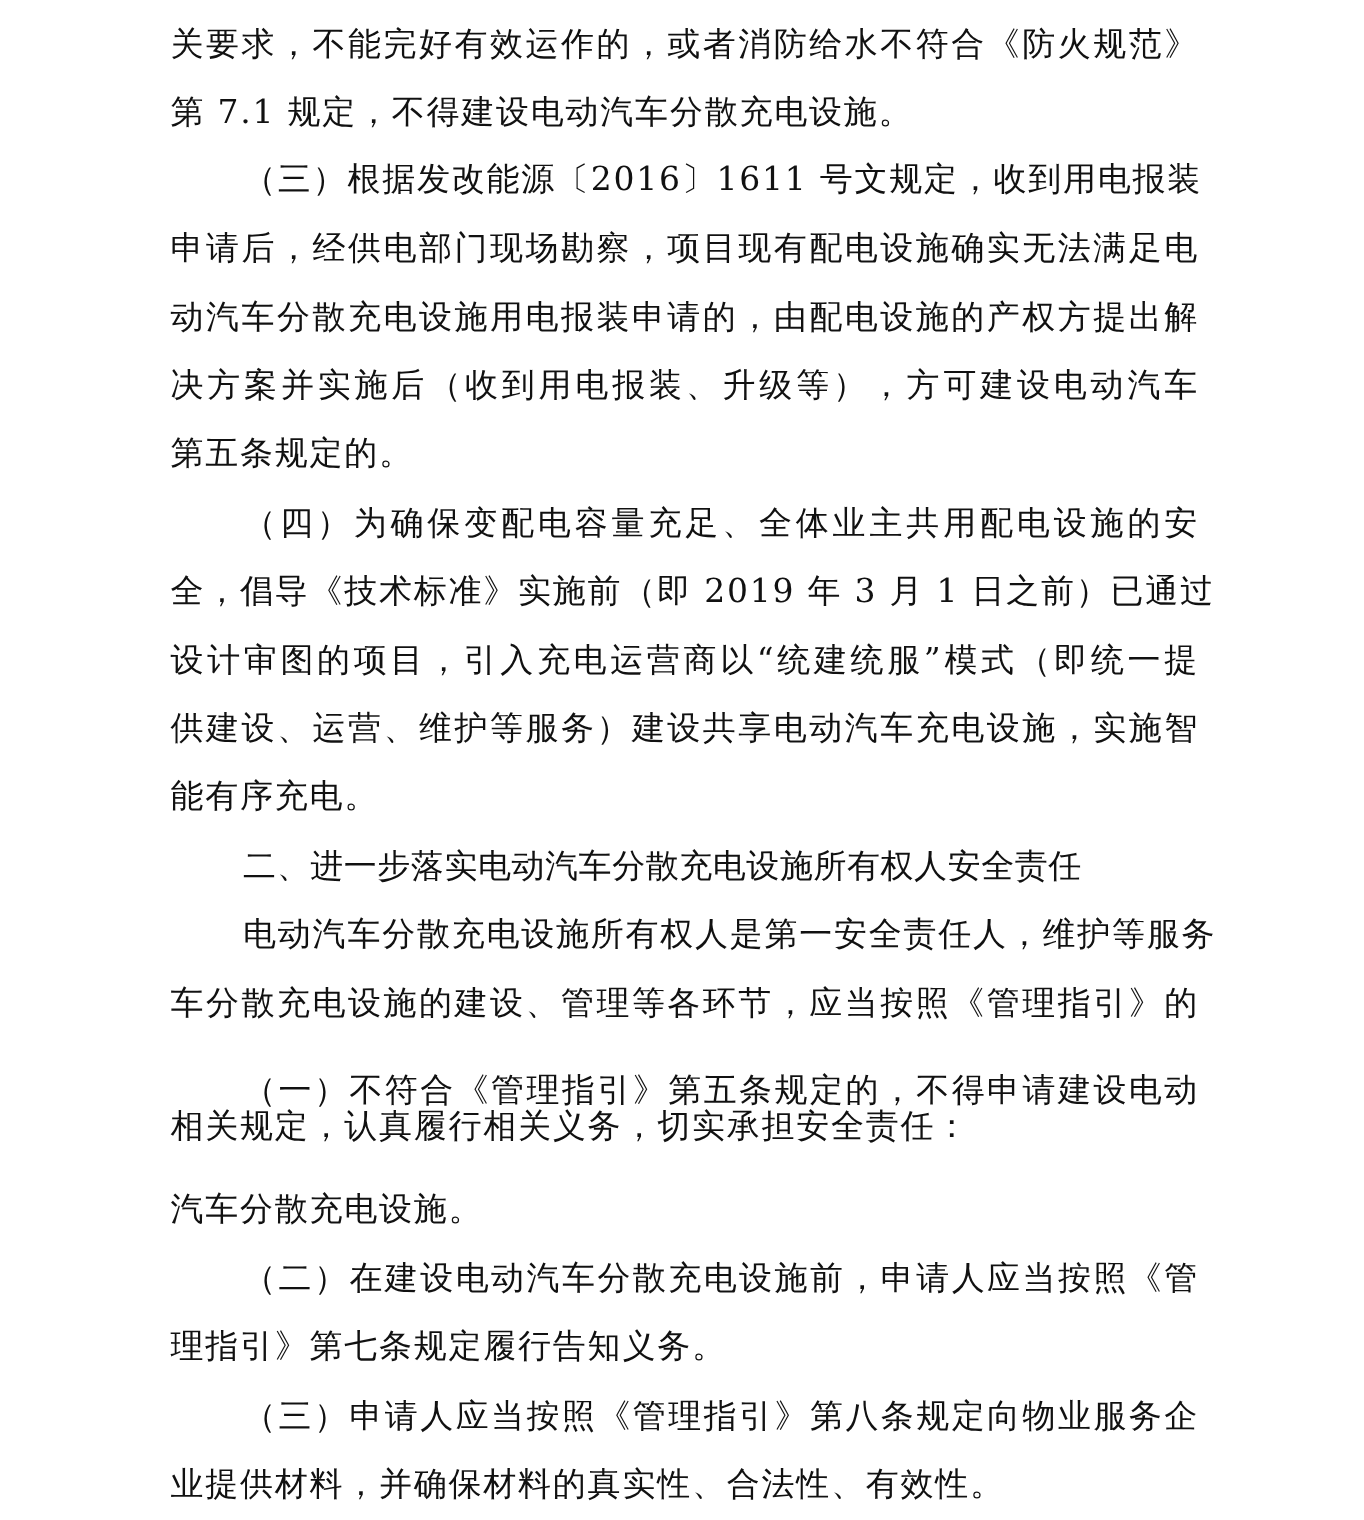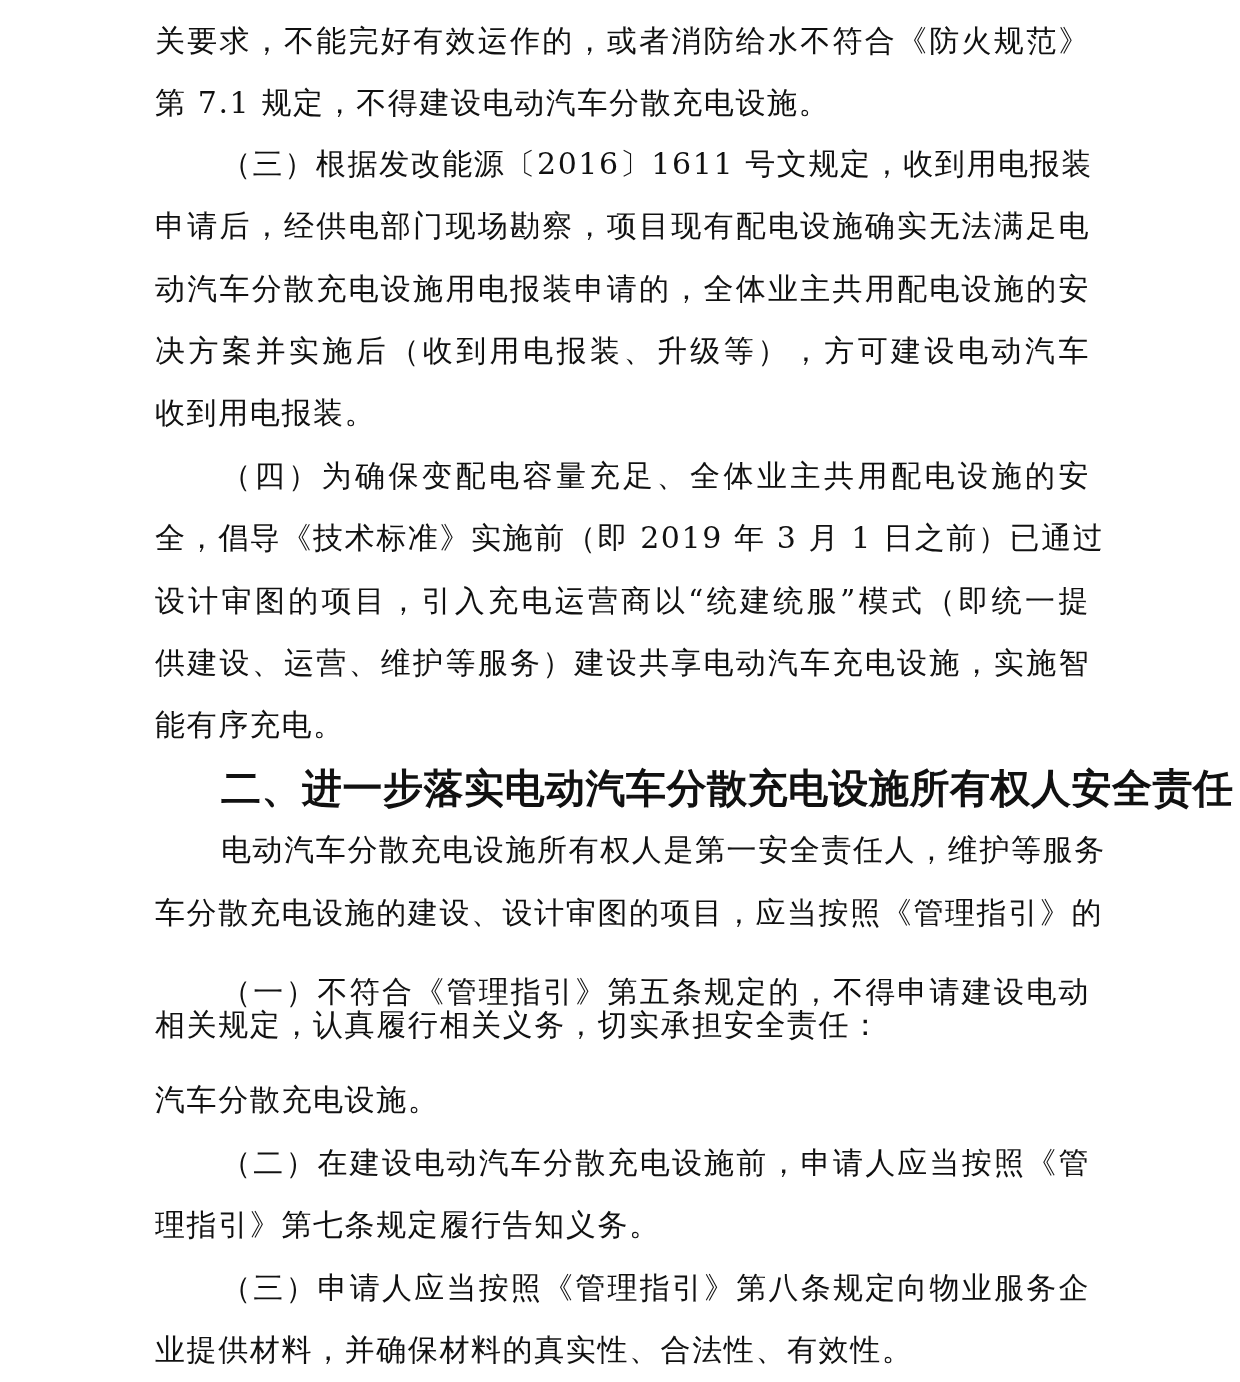--- a/index.html
+++ b/index.html
@@ -32,47 +32,47 @@
     }
     .line.justify {
       width: 935px;
       text-align-last: justify;
       text-align: justify;
     }
     .indent { left: 66px; }
     .indent.justify { width: 869px; }
     .heading {
       font-family: "DejaVu Sans", "Liberation Sans", sans-serif;
-      font-weight: bold;
-      font-size: 40px;
+      font-weight: normal;
+      font-size: 30px;
       left: 66px;
       letter-spacing: 0.5px;
     }
   </style>
 </head>
 <body>
 
 <div class="page">
   <div class="line justify" style="top:10px">关要求，不能完好有效运作的，或者消防给水不符合《防火规范》</div>
   <div class="line" style="top:72px">第 7.1 规定，不得建设电动汽车分散充电设施。</div>
   <div class="line indent justify" style="top:133px">（三）根据发改能源〔2016〕1611 号文规定，收到用电报装</div>
   <div class="line justify" style="top:195px">申请后，经供电部门现场勘察，项目现有配电设施确实无法满足电</div>
-  <div class="line justify" style="top:258px">动汽车分散充电设施用电报装申请的，全体业主共用配电设施的安</div>
+  <div class="line justify" style="top:258px">动汽车分散充电设施用电报装申请的，由配电设施的产权方提出解</div>
   <div class="line justify" style="top:320px">决方案并实施后（收到用电报装、升级等），方可建设电动汽车</div>
-  <div class="line" style="top:382px">收到用电报装。</div>
+  <div class="line" style="top:382px">第五条规定的。</div>
   <div class="line indent justify" style="top:445px">（四）为确保变配电容量充足、全体业主共用配电设施的安</div>
   <div class="line justify" style="top:507px">全，倡导《技术标准》实施前（即 2019 年 3 月 1 日之前）已通过</div>
   <div class="line justify" style="top:570px">设计审图的项目，引入充电运营商以“统建统服”模式（即统一提</div>
   <div class="line justify" style="top:632px">供建设、运营、维护等服务）建设共享电动汽车充电设施，实施智</div>
   <div class="line" style="top:694px">能有序充电。</div>
 
   <div class="line heading" style="top:757px">二、进一步落实电动汽车分散充电设施所有权人安全责任</div>
 
   <div class="line indent justify" style="top:819px">电动汽车分散充电设施所有权人是第一安全责任人，维护等服务</div>
-  <div class="line justify" style="top:882px">车分散充电设施的建设、设计审图的项目，应当按照《管理指引》的</div>
+  <div class="line justify" style="top:882px">车分散充电设施的建设、管理等各环节，应当按照《管理指引》的</div>
   <div class="line" style="top:994px">相关规定，认真履行相关义务，切实承担安全责任：</div>
   <div class="line indent justify" style="top:961px">（一）不符合《管理指引》第五条规定的，不得申请建设电动</div>
   <div class="line" style="top:1069px">汽车分散充电设施。</div>
   <div class="line indent justify" style="top:1132px">（二）在建设电动汽车分散充电设施前，申请人应当按照《管</div>
   <div class="line" style="top:1194px">理指引》第七条规定履行告知义务。</div>
   <div class="line indent justify" style="top:1257px">（三）申请人应当按照《管理指引》第八条规定向物业服务企</div>
   <div class="line" style="top:1319px">业提供材料，并确保材料的真实性、合法性、有效性。</div>
 </div>
 
 </body></html>

